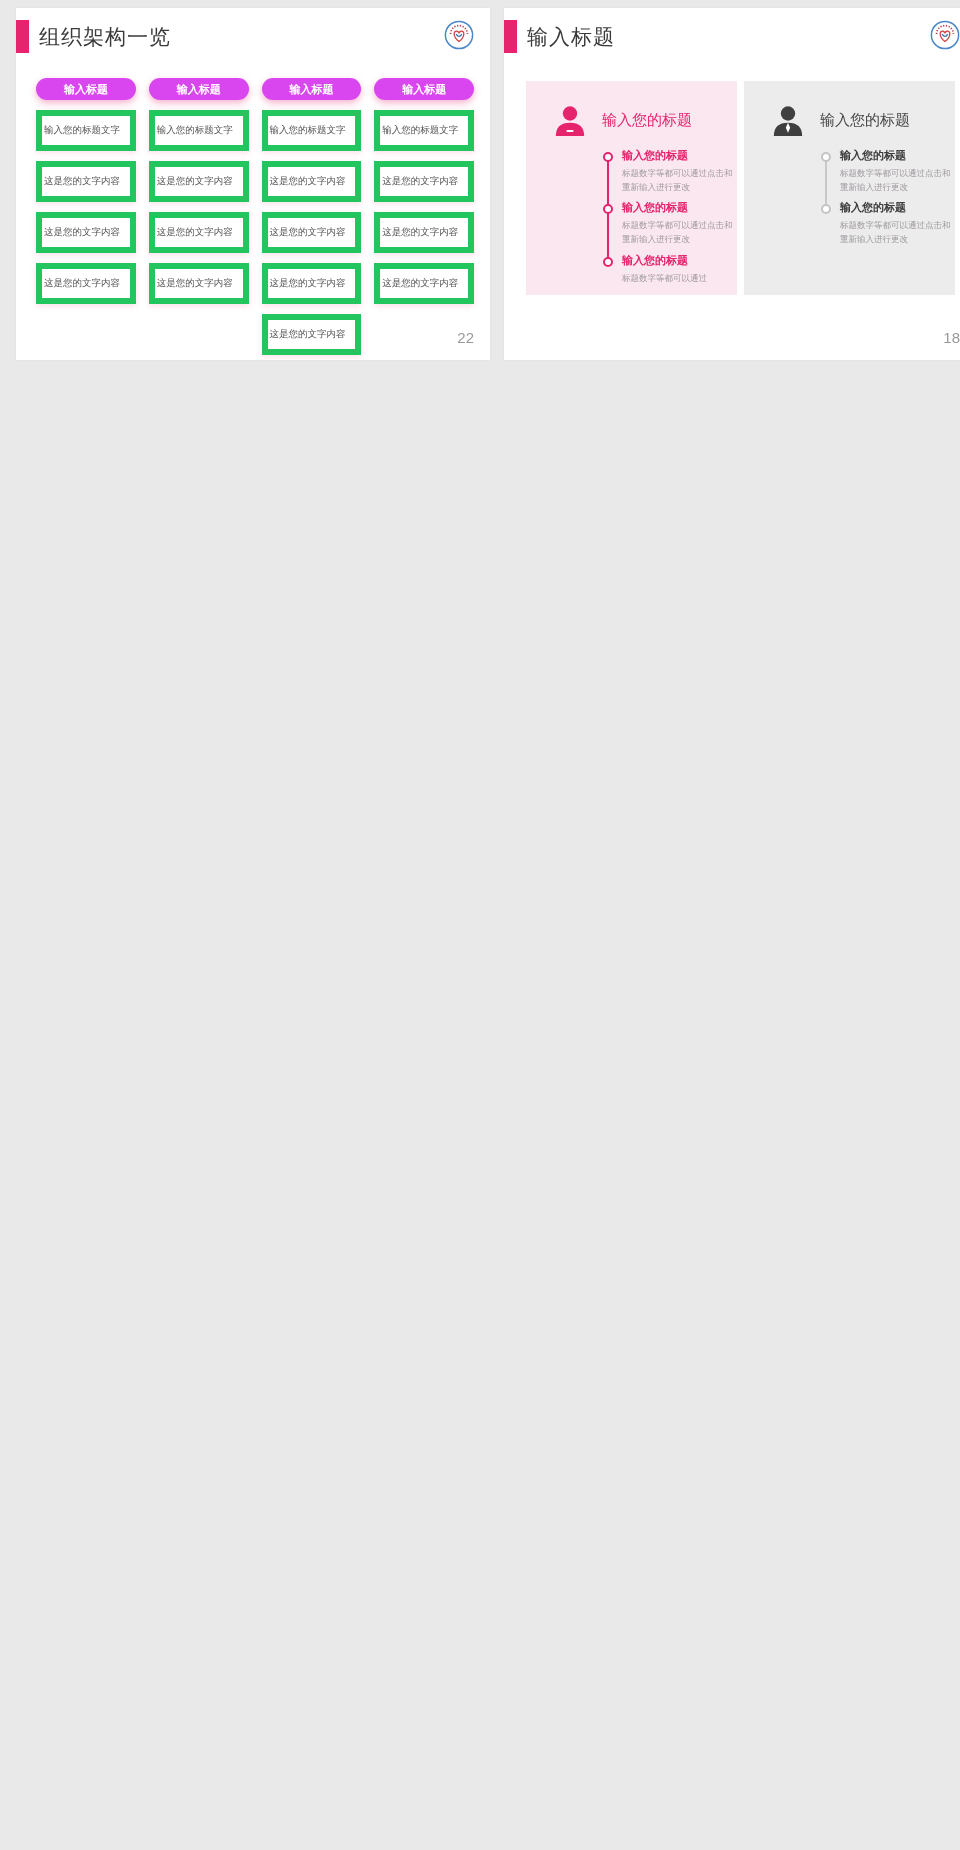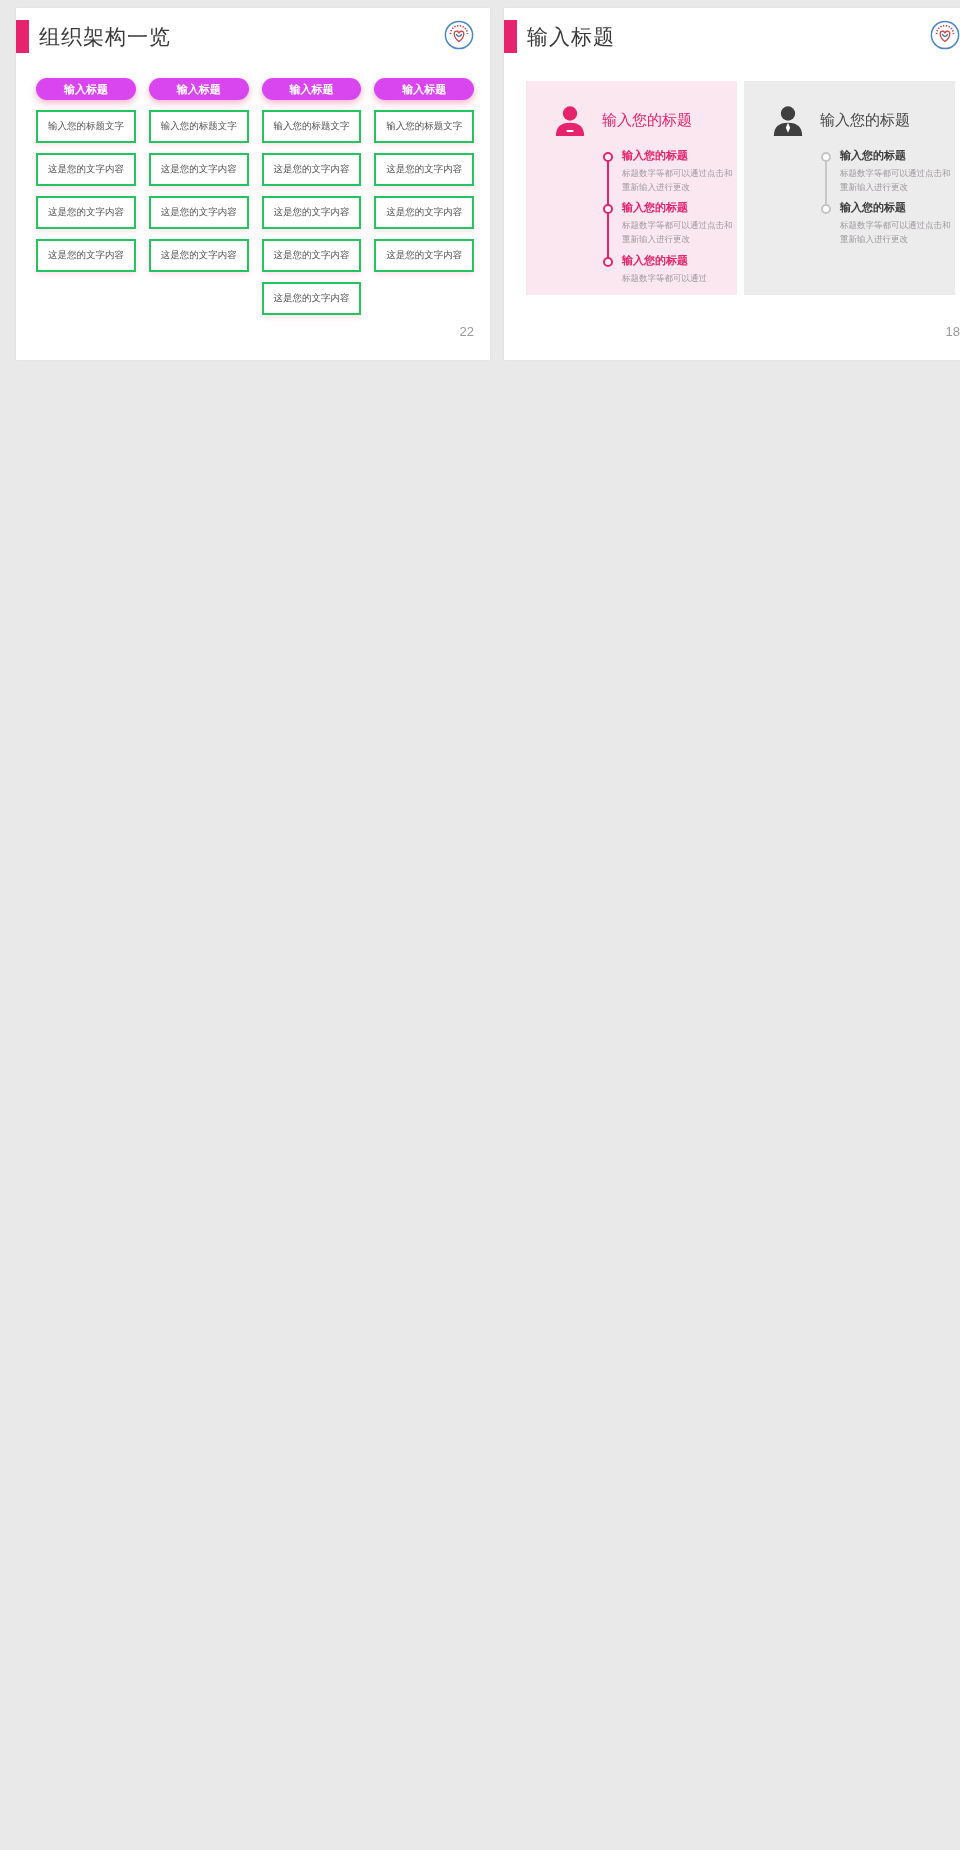--- a/index.html
+++ b/index.html
@@ -3,26 +3,26 @@
 <meta charset="utf-8">
 <style>
   html,body{margin:0;padding:0;background:#e9e9e9;font-family:"Liberation Sans","DejaVu Sans",sans-serif}
   .wrap{width:960px;margin:0 auto}
   .grid{display:grid;grid-template-columns:474px 472px;column-gap:14px;row-gap:8px;padding:8px 16px 18px}
   .s{position:relative;background:#fff;overflow:hidden;box-shadow:0 0 3px rgba(0,0,0,.05)}
   
   .bar{position:absolute;left:0;top:12px;width:13px;height:33px;background:#e5246d}
   .stitle{position:absolute;left:23px;top:12px;height:33px;line-height:33px;font-size:21px;color:#3a3a3a;letter-spacing:1px}
   .logo{position:absolute;right:16px;top:12px}
-  .pg{position:absolute;right:16px;bottom:21px;font-size:13px;color:#999}
+  .pg{position:absolute;right:16px;bottom:14px;font-size:15px;color:#999}
   
   .orgwrap{position:absolute;left:20px;right:16px;top:70px;display:flex;gap:13px}
   .orgcol{flex:1;display:flex;flex-direction:column;gap:10px}
   .pill{height:22px;border-radius:11px;background:#d946ef;color:#fff;font-size:11px;font-weight:bold;text-align:center;line-height:22px;box-shadow:0 3px 7px rgba(229,36,109,.35)}
-  .obox{background:#fff;font-size:9.5px;color:#555;text-align:center;padding:8px 2px;box-shadow:0 2px 6px rgba(225,80,140,.18);border:2px solid #22c55e}
+  .obox{background:#fff;font-size:9.5px;color:#555;padding:8px 2px;box-shadow:0 2px 6px rgba(225,80,140,.18);border:6px solid #22c55e}
   
   .p2{position:absolute;top:73px;width:211px;height:214px}
   .p2.lft{left:22px;background:#fbe7f0}.p2.rgt{left:240px;background:#ececec}
   .p2icon{position:absolute;left:24px;top:20px}
   .p2h{position:absolute;left:76px;top:30px;font-size:15px}
   .p2.lft .p2h{color:#e5246d}.p2.rgt .p2h{color:#474747}
   .p2line{position:absolute;left:81px;width:2px}
   .nd{position:absolute;left:77px;width:6px;height:6px;border-radius:50%;background:#fff;border:2px solid #e5246d}
   .p2.rgt .nd{border-color:#c4c4c4}
   .p2it{position:absolute;left:96px;width:112px}

